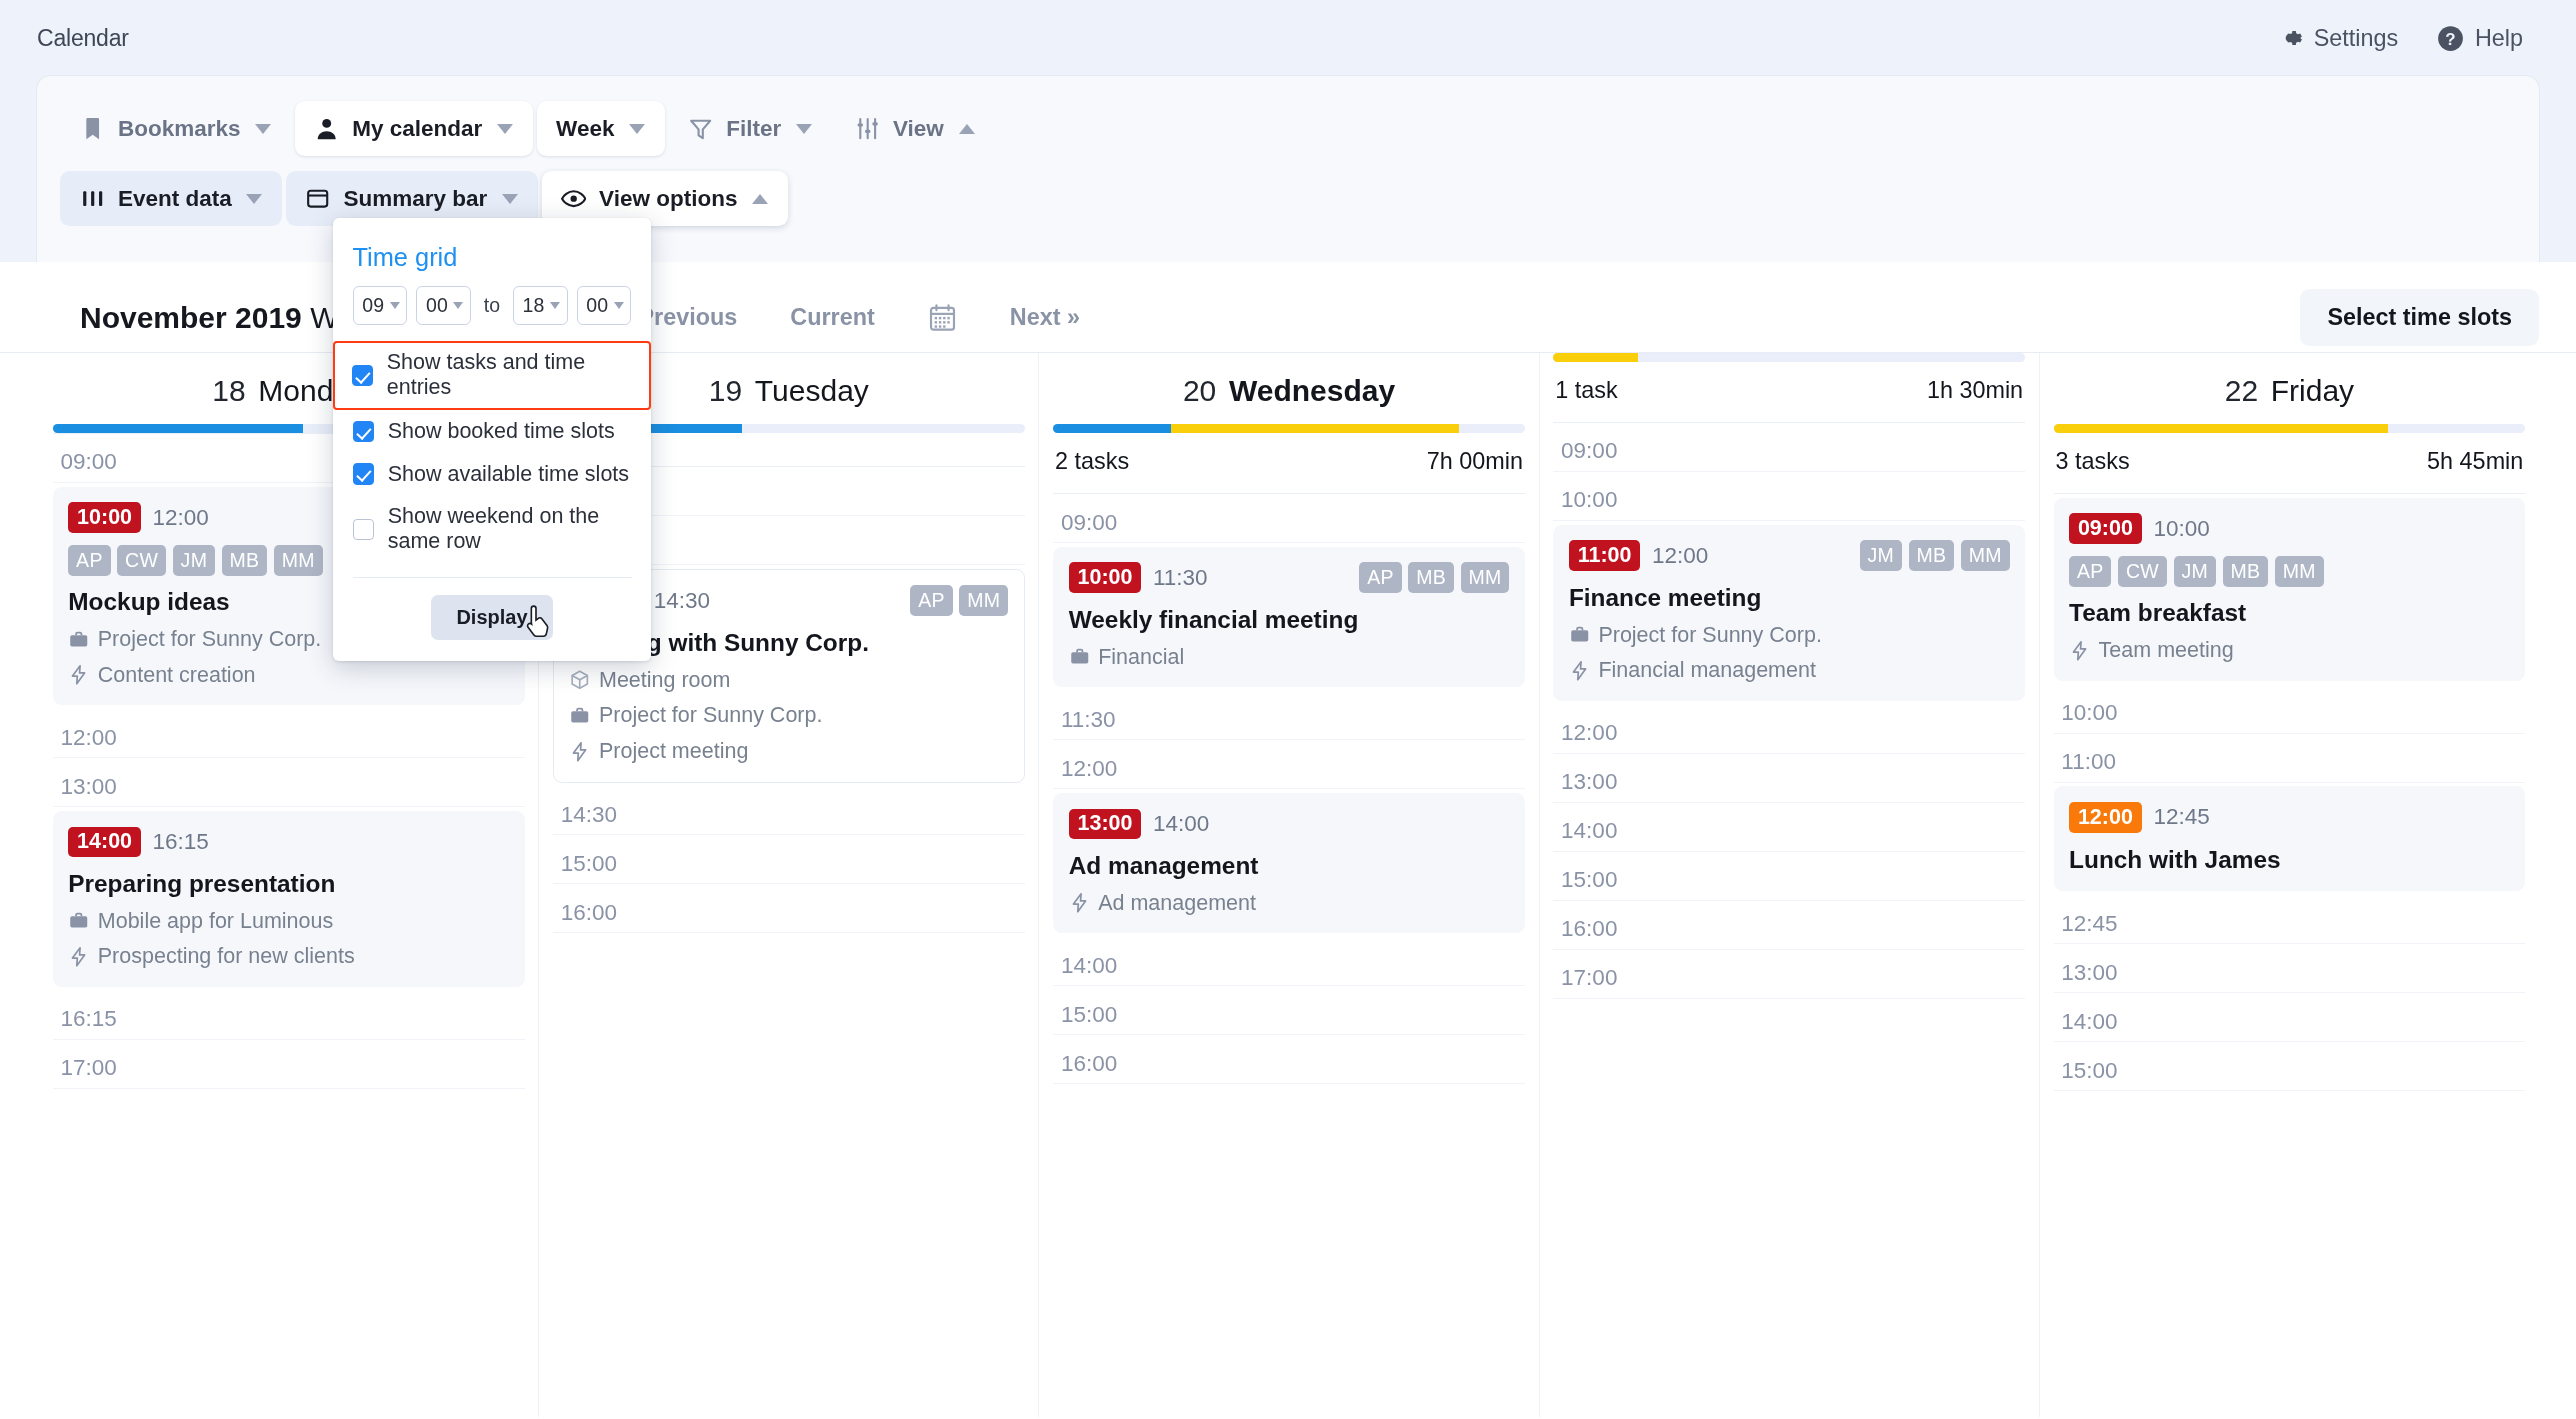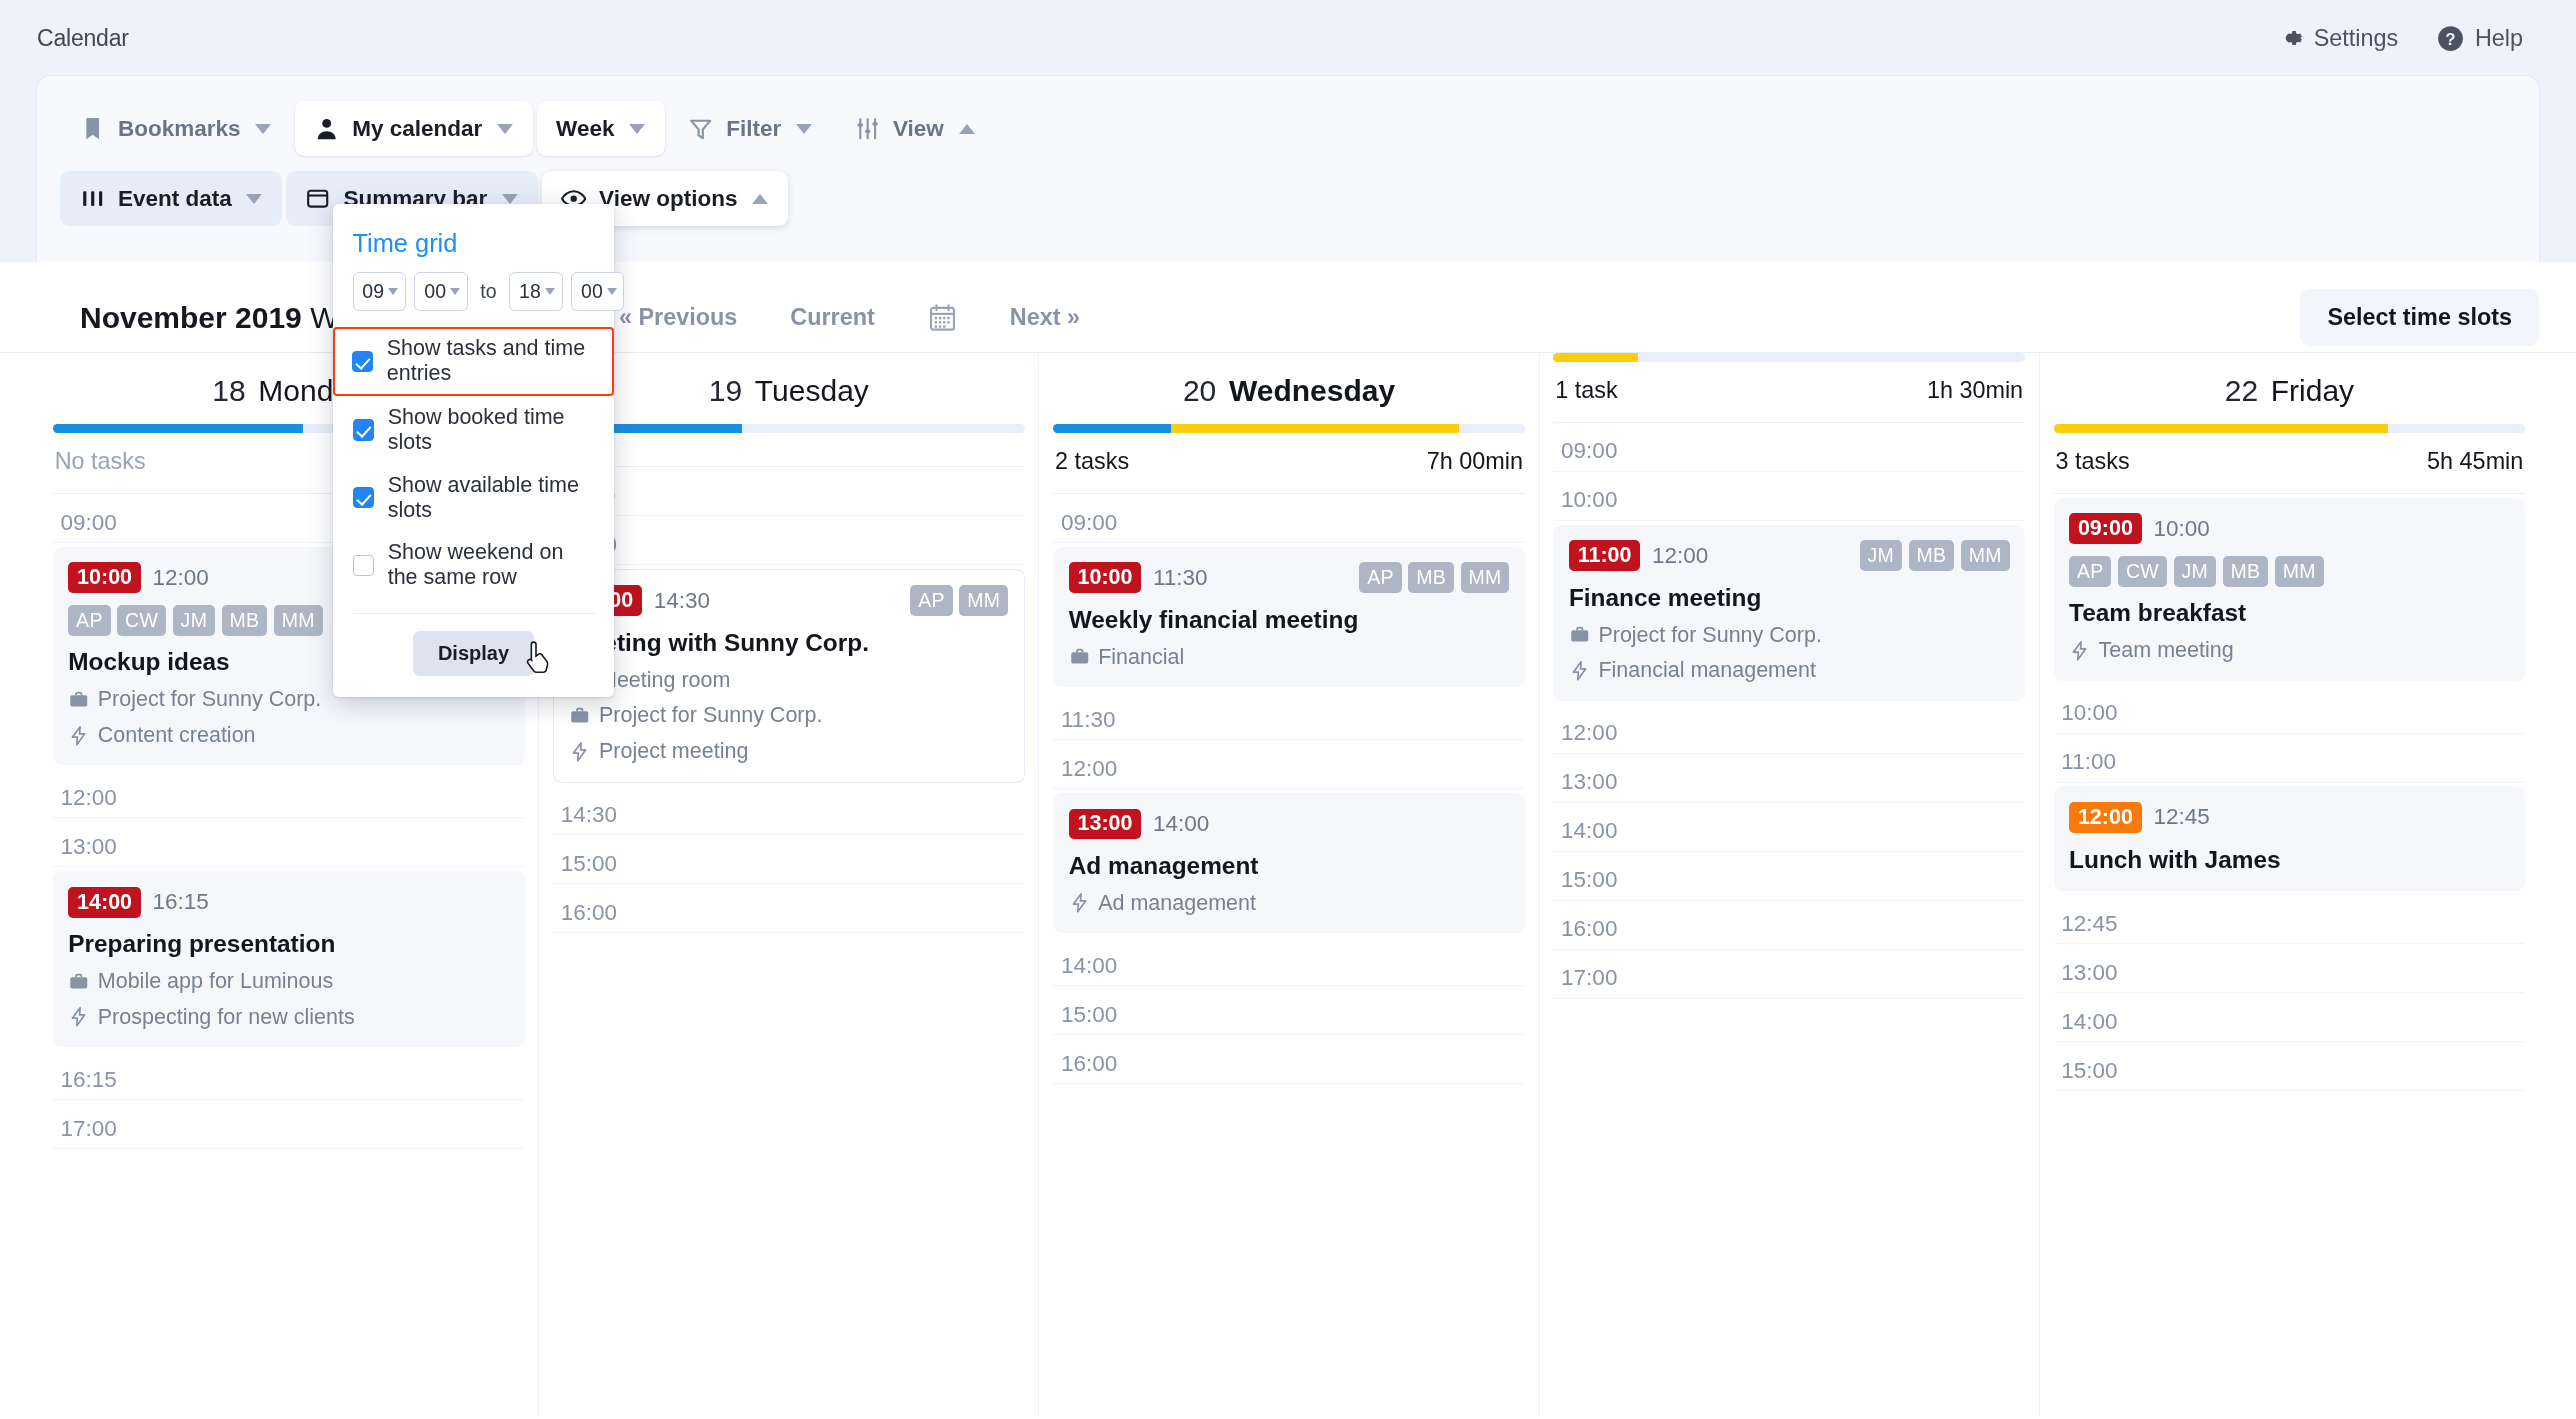--- a/index.html
+++ b/index.html
@@ -66,22 +66,22 @@
     border-right: 8.8px solid transparent;
     border-top: 10.7px solid #9aa3b5;
     margin-left: 2px;
   }
   .caret.up { border-top: none; border-bottom: 10.7px solid #9aa3b5; }
   .tb-ico { width: 25.4px; height: 25.4px; flex: none; }
 
   
   .dropdown {
     position: absolute;
-    left: 333px; top: 128px;
-    width: 281px;
+    left: 333px; top: 142px;
+    width: 318px;
     background: #ffffff;
     border-radius: 5.9px;
     box-shadow: 0 6.8px 25.4px rgba(35,48,75,0.22), 0 1px 2.9px rgba(35,48,75,0.14);
     padding: 25.4px 0 21.5px 0;
     z-index: 80;
   }
   .dd-title {
     color: #1e90f2; font-size: 25.4px; font-weight: 400;
     padding: 0 19.5px 13.7px 19.5px;
   }
@@ -373,24 +373,20 @@
       </div>
       <button class="select-slots">Select time slots</button>
     </div>
 
     <div class="grid" id="day-grid">
         <div class="day-col">
           <div class="day-head"><span class="day-num">18</span><span class="day-name">Monday</span></div>
           <div class="summary-bar">
             <div class="sb-seg" style="width:53%;background:#1a8ee0"></div>
           </div>
-          <div class="day-stats">
-            <span class="stat-left">No tasks</span>
-            <span class="stat-right">4h 15min</span>
-          </div>
           <div class="col-sep"></div>
           <div class="slot"><span>09:00</span></div>
           <div class="event">
             <div class="ev-top">
               <span class="ev-badge" style="background:#c1121f">10:00</span>
               <span class="ev-end">12:00</span>
             </div>
             <div class="ev-avatars-row">
               <span class="av">AP</span>
               <span class="av">CW</span>

